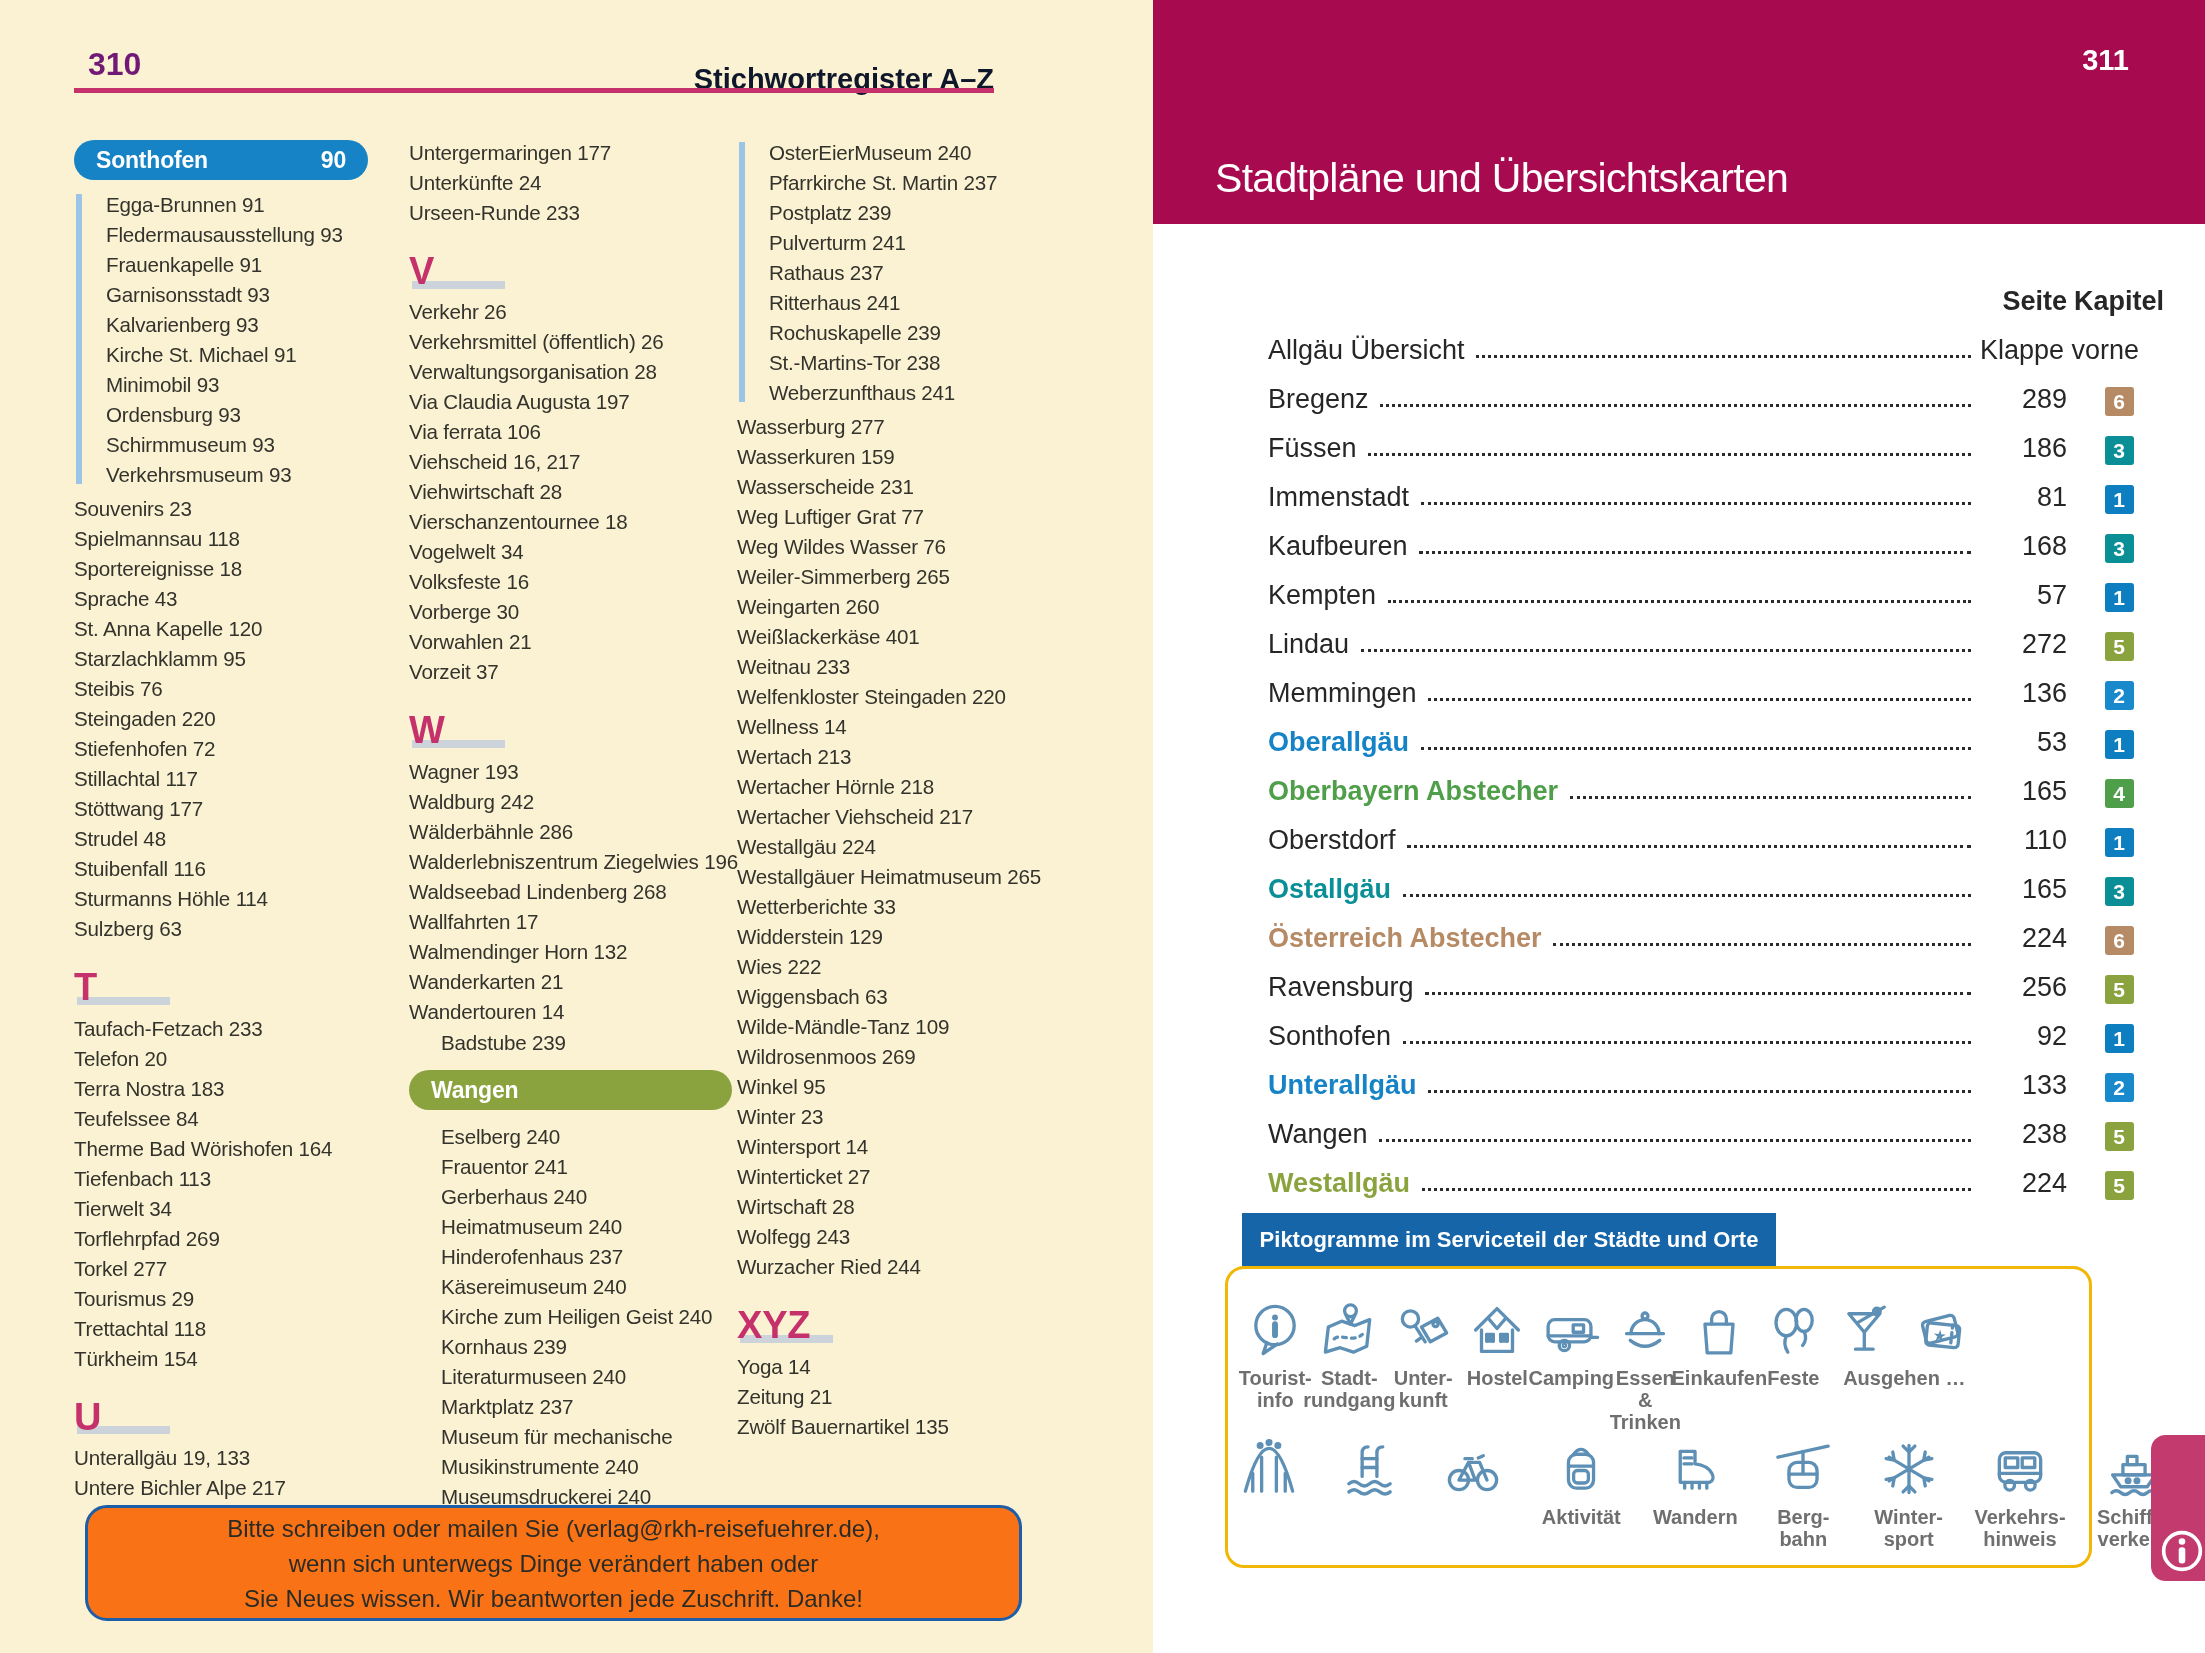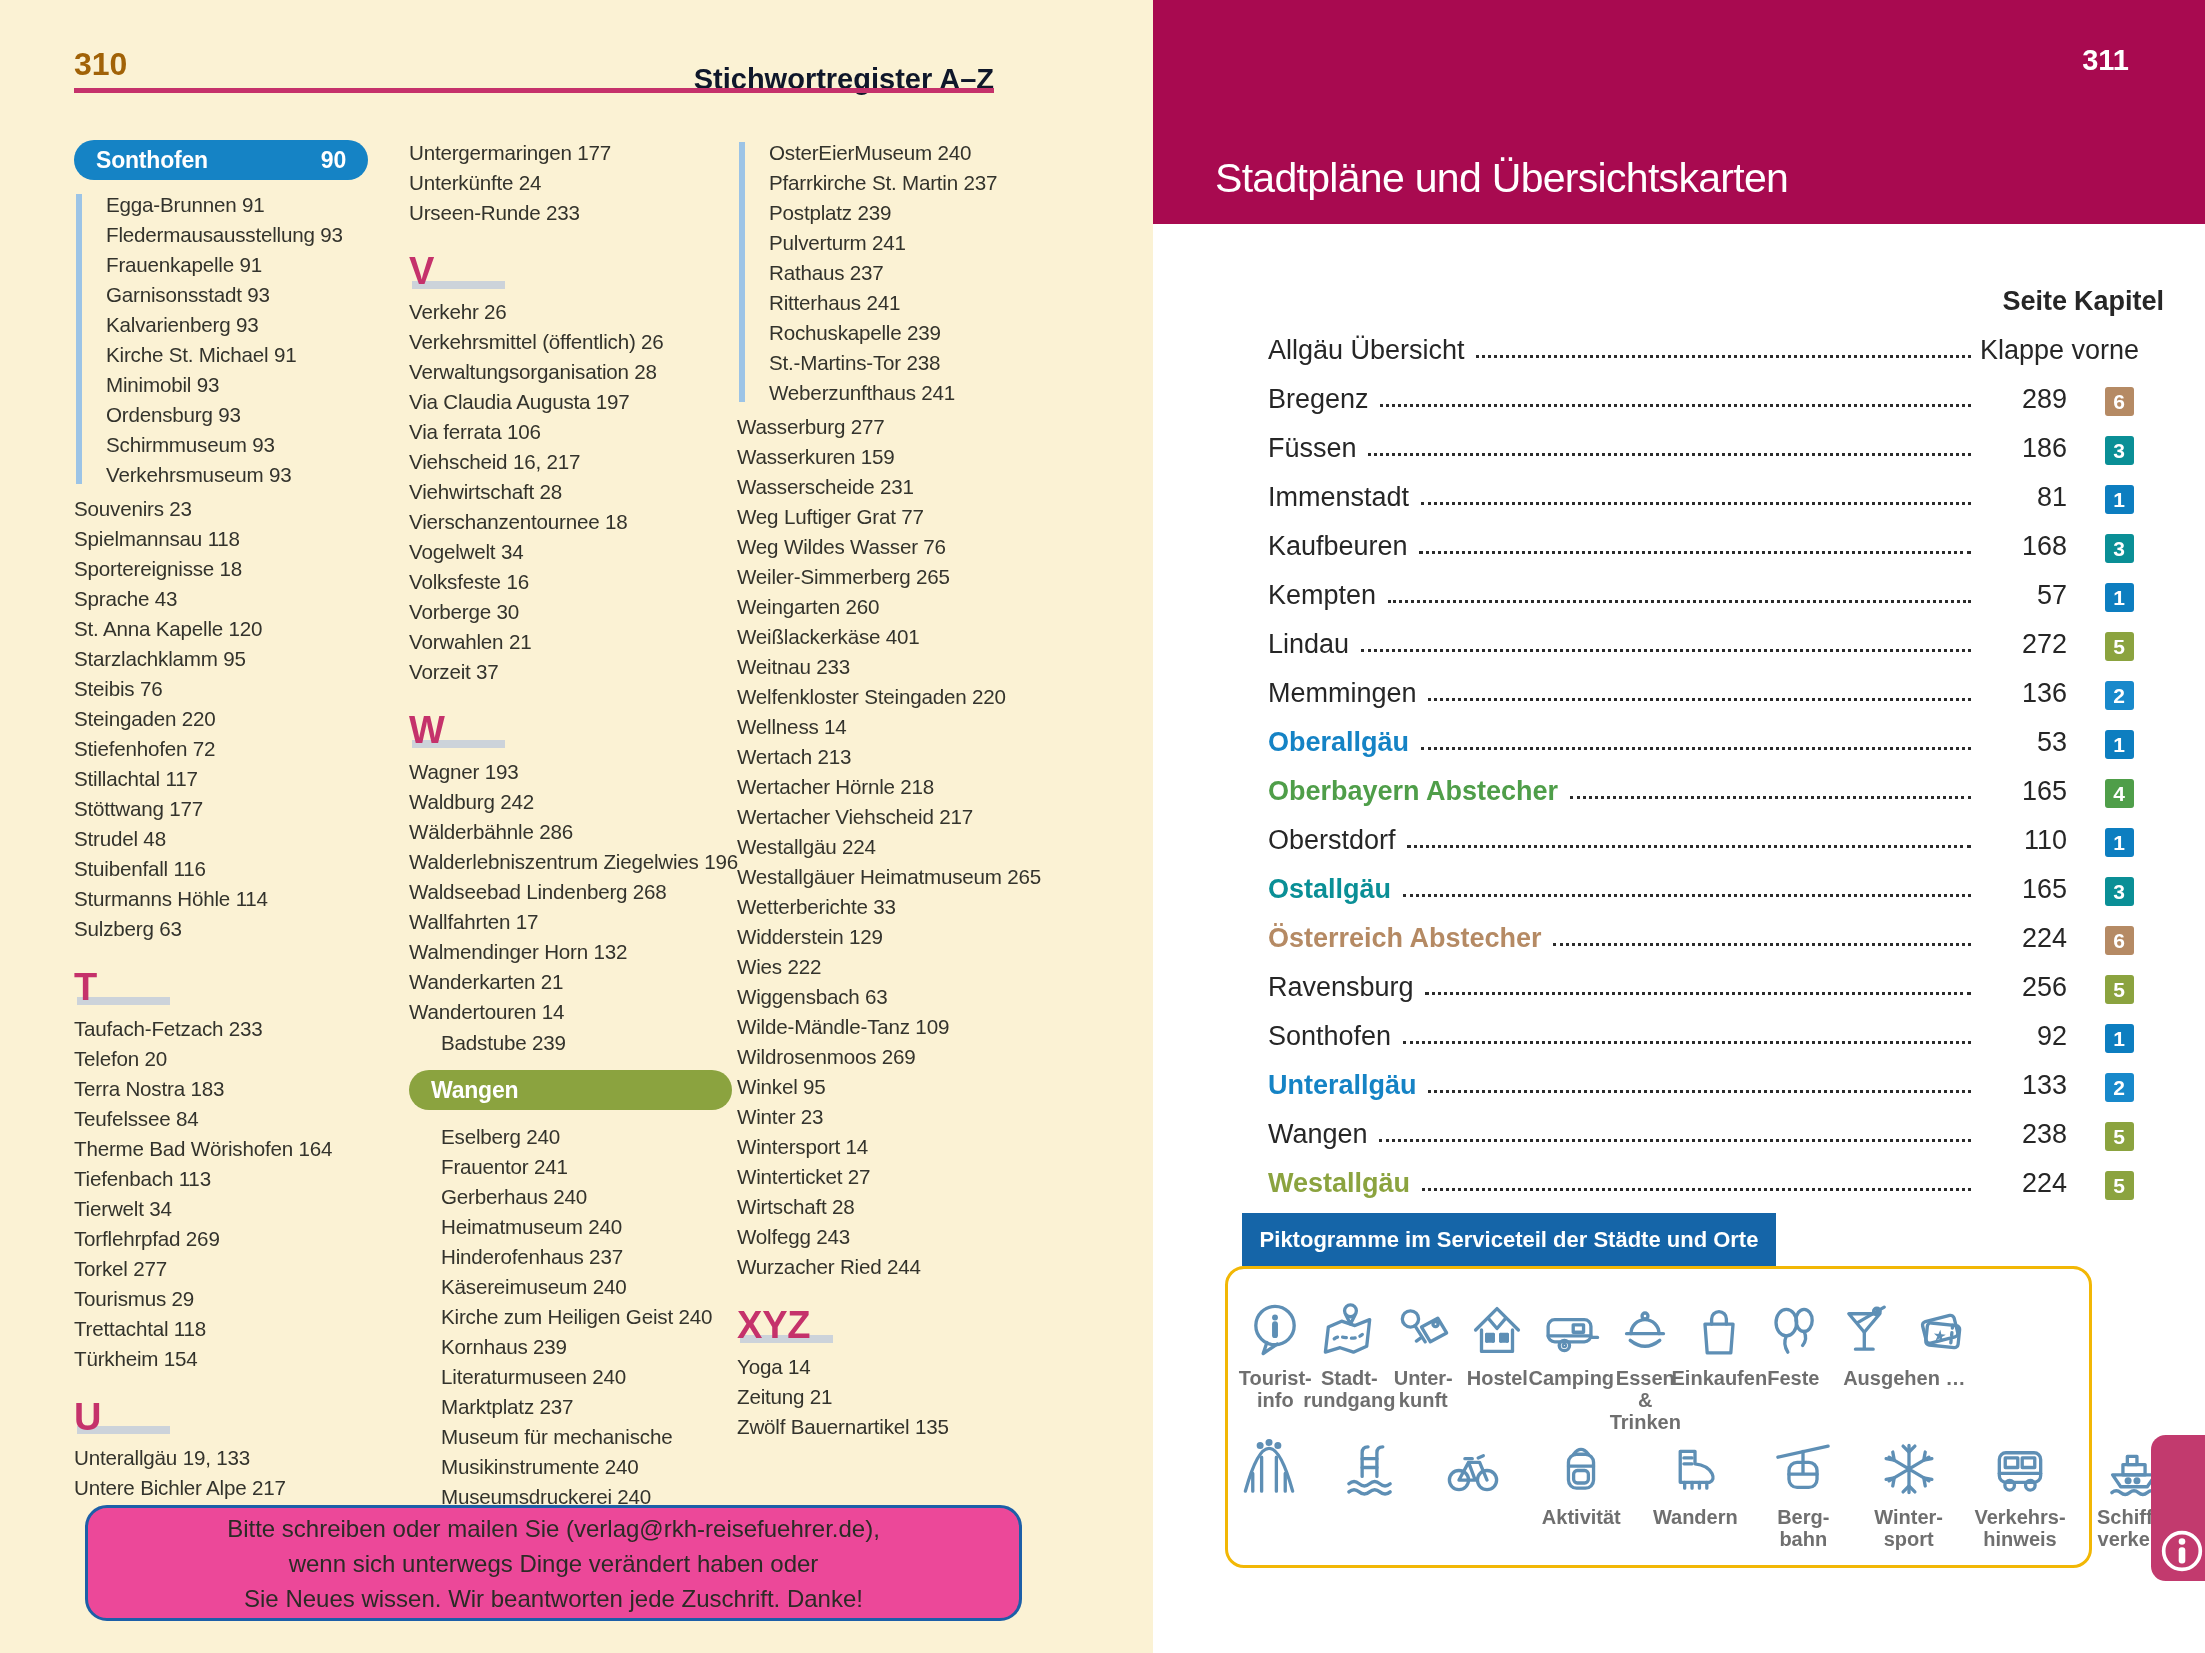--- a/index.html
+++ b/index.html
@@ -1,35 +1,35 @@
 <!DOCTYPE html>
 <html style="font-size:11.8px"><head>
 <meta charset="utf-8">
 <style>
   html,body{margin:0;padding:0;background:#fff;}
   .spread{position:relative;width:2205px;height:1654px;overflow:hidden;
           font-family:"Liberation Sans",sans-serif;}
   
   .page-left{position:absolute;left:0;top:0;width:1153px;height:1654px;background:#fbf2d4;}
-  .lp-pagenum{position:absolute;left:74px;top:46px;font-size:32px;font-weight:800;color:#a16207;}
+  .lp-pagenum{position:absolute;left:88px;top:46px;font-size:32px;font-weight:800;color:#701a75;}
   .lp-title{position:absolute;right:159px;top:49px;font-size:29px;font-weight:800;color:#0f172a;margin-top:14px;}
   .lp-rule{position:absolute;left:74px;top:88px;width:920px;height:5.1px;background:#c5326b;}
   .col{position:absolute;top:138px;width:332px;color:#33332c;font-size:20.6px;line-height:30px;letter-spacing:-0.2px;}
   .col .entry{white-space:pre-line;}
   .entries{margin:0 0 1.5px 0;}
   .subgroup{position:relative;padding-left:32px;margin:0 0 4.4px 0;}
   .subgroup.lined::before{content:"";position:absolute;left:1.5px;top:4.4px;bottom:5.9px;width:6.6px;background:#9cc4e6;}
   .city-box{height:40px;border-radius:20px;color:#fff;font-weight:700;font-size:23px;line-height:40px;
             display:flex;justify-content:space-between;padding:0 22px;box-sizing:border-box;}
   .city-box.blue{background:#1583c5;width:294px;margin:1.5px 0 10.3px 0;}
   .city-box.green{background:#8ba33f;width:323px;margin:11.8px 0 11.8px 0;}
   .letter{position:relative;height:43px;margin:19px 0 7.4px 0;}
   .letter .bar{position:absolute;left:2.9px;bottom:1.5px;width:93px;height:8px;background:#ccd3da;}
   .letter .lt{position:absolute;left:0;bottom:0;font-size:38px;font-weight:800;color:#c5326b;line-height:1;}
-  .note-box{position:absolute;left:85px;top:1505px;width:937px;height:116px;background:#ec4899;
+  .note-box{position:absolute;left:85px;top:1505px;width:937px;height:116px;background:#f97316;
             border:3.7px solid #1c5fa8;border-radius:22px;box-sizing:border-box;
             display:flex;flex-direction:column;justify-content:center;text-align:center;
             font-size:24px;line-height:35px;color:#2b2b26;}
   
   .page-right{position:absolute;left:1153px;top:0;width:1053px;height:1654px;background:#ffffff;}
   .banner{position:absolute;left:0;top:0;width:1053px;height:224px;background:#a80a50;}
   .banner h1{position:absolute;left:62px;bottom:22px;margin:0;color:#fff;font-size:41px;font-weight:400;letter-spacing:-0.7px;}
   .banner .pn{position:absolute;right:77px;top:44px;color:#fff;font-size:29px;font-weight:700;}
   .toc{position:absolute;left:115px;top:273px;width:903px;color:#262626;}
   .trow{display:flex;align-items:flex-end;height:49px;}

